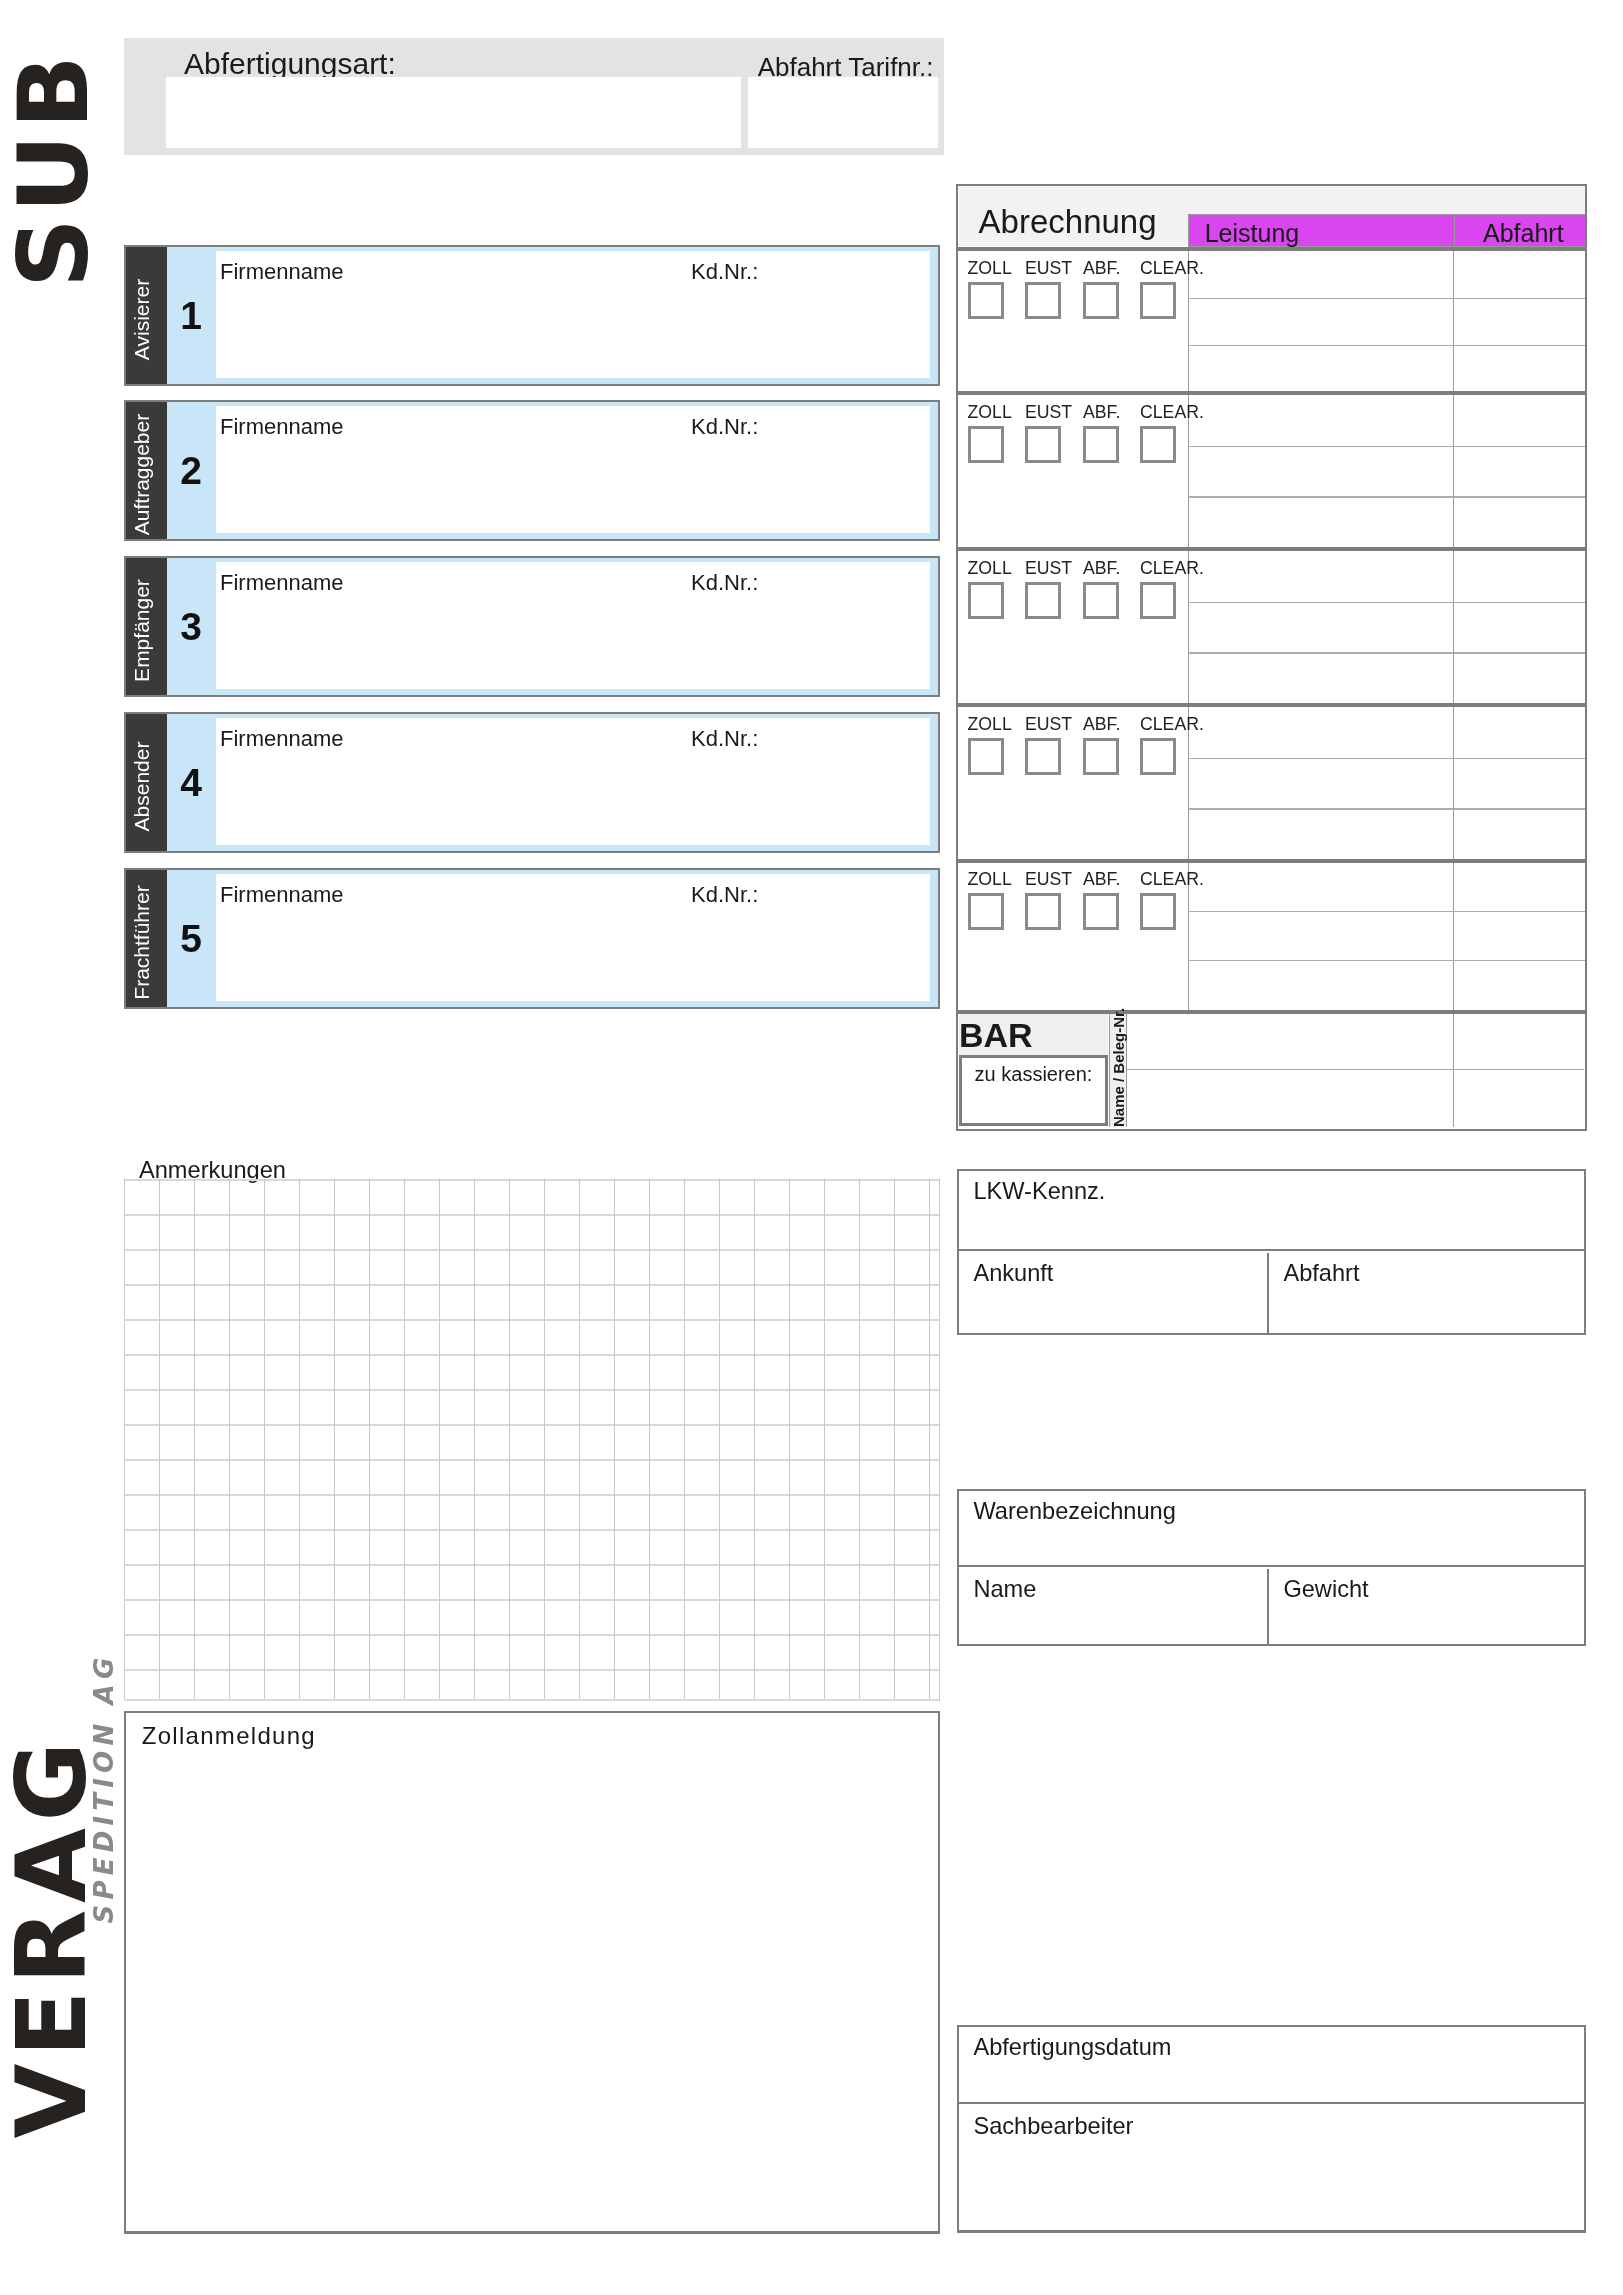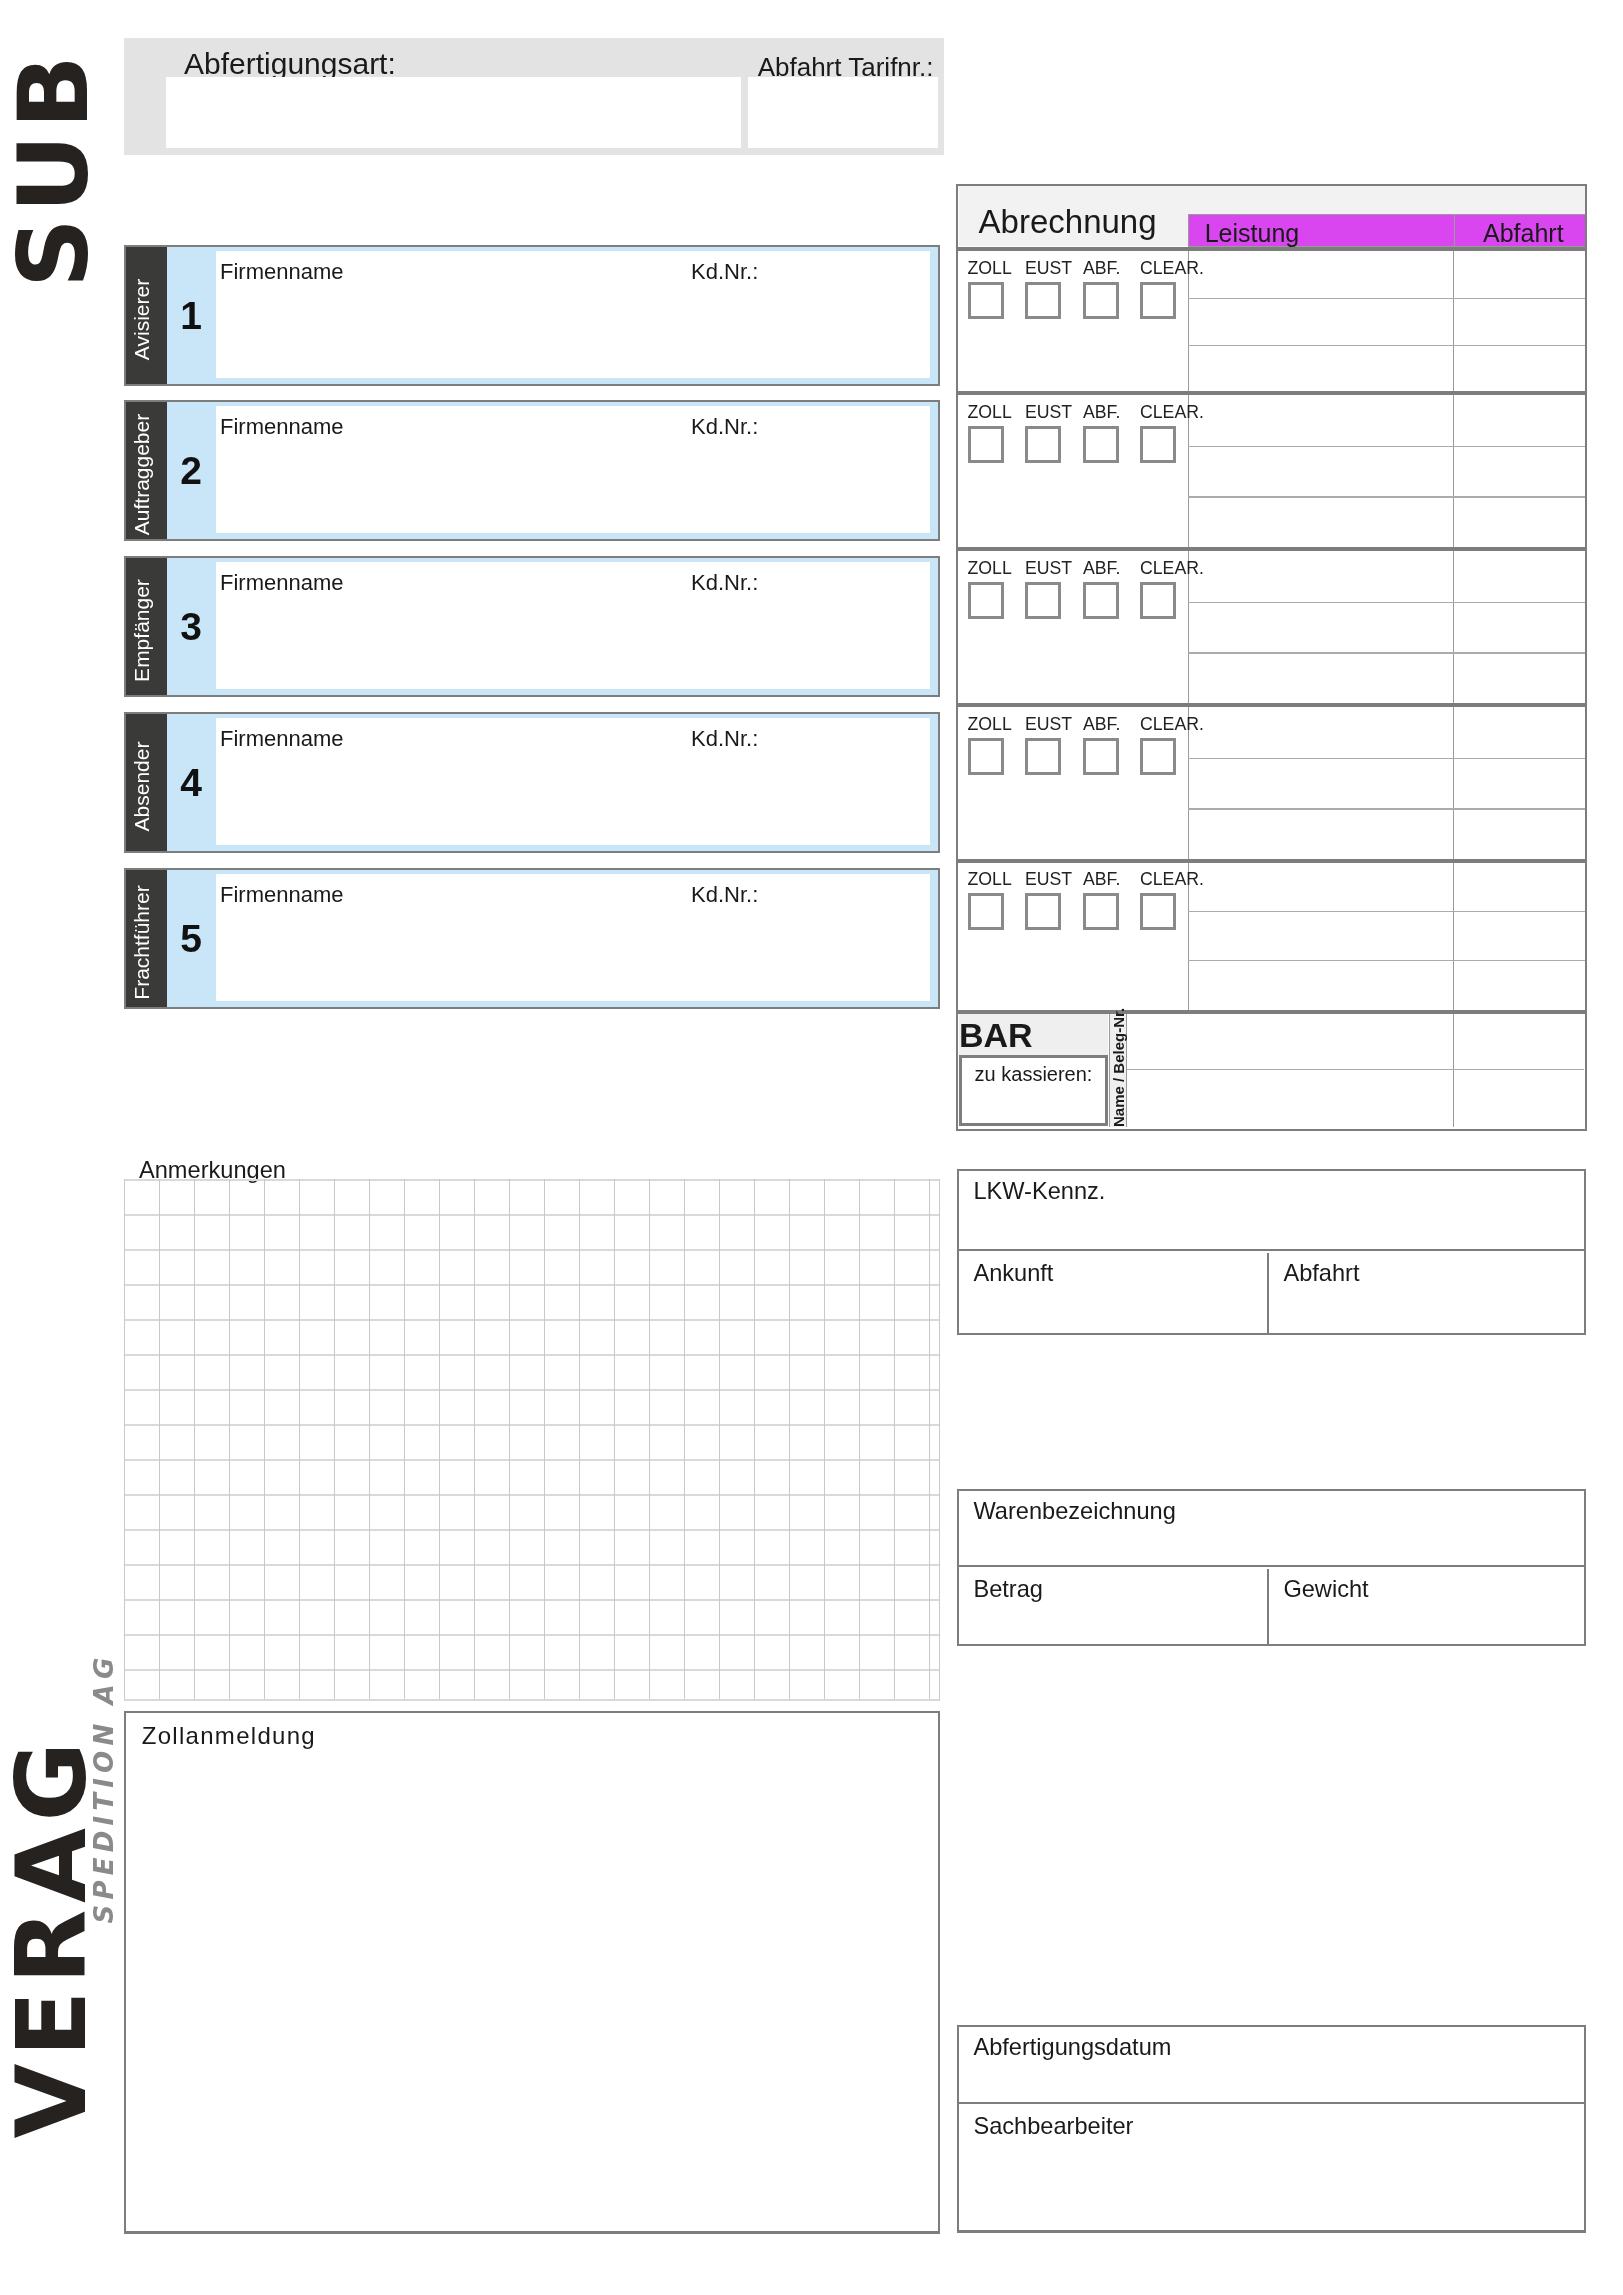--- a/index.html
+++ b/index.html
@@ -337,21 +337,21 @@
     <div class="rbox-br lkw-bottom">
       <span class="rlabel">Abfahrt</span>
     </div>
   </div>
 
   <div class="rbox waren-box">
     <div class="rbox-toprow waren-toprow">
       <span class="rlabel">Warenbezeichnung</span>
     </div>
     <div class="rbox-bl waren-bottom">
-      <span class="rlabel">Betrag</span>
+      <span class="rlabel">Name</span>
     </div>
     <div class="rbox-br waren-bottom">
       <span class="rlabel">Gewicht</span>
     </div>
   </div>
 
   <div class="rbox datum-box">
     <div class="rbox-toprow datum-toprow">
       <span class="rlabel">Abfertigungsdatum</span>
     </div>

